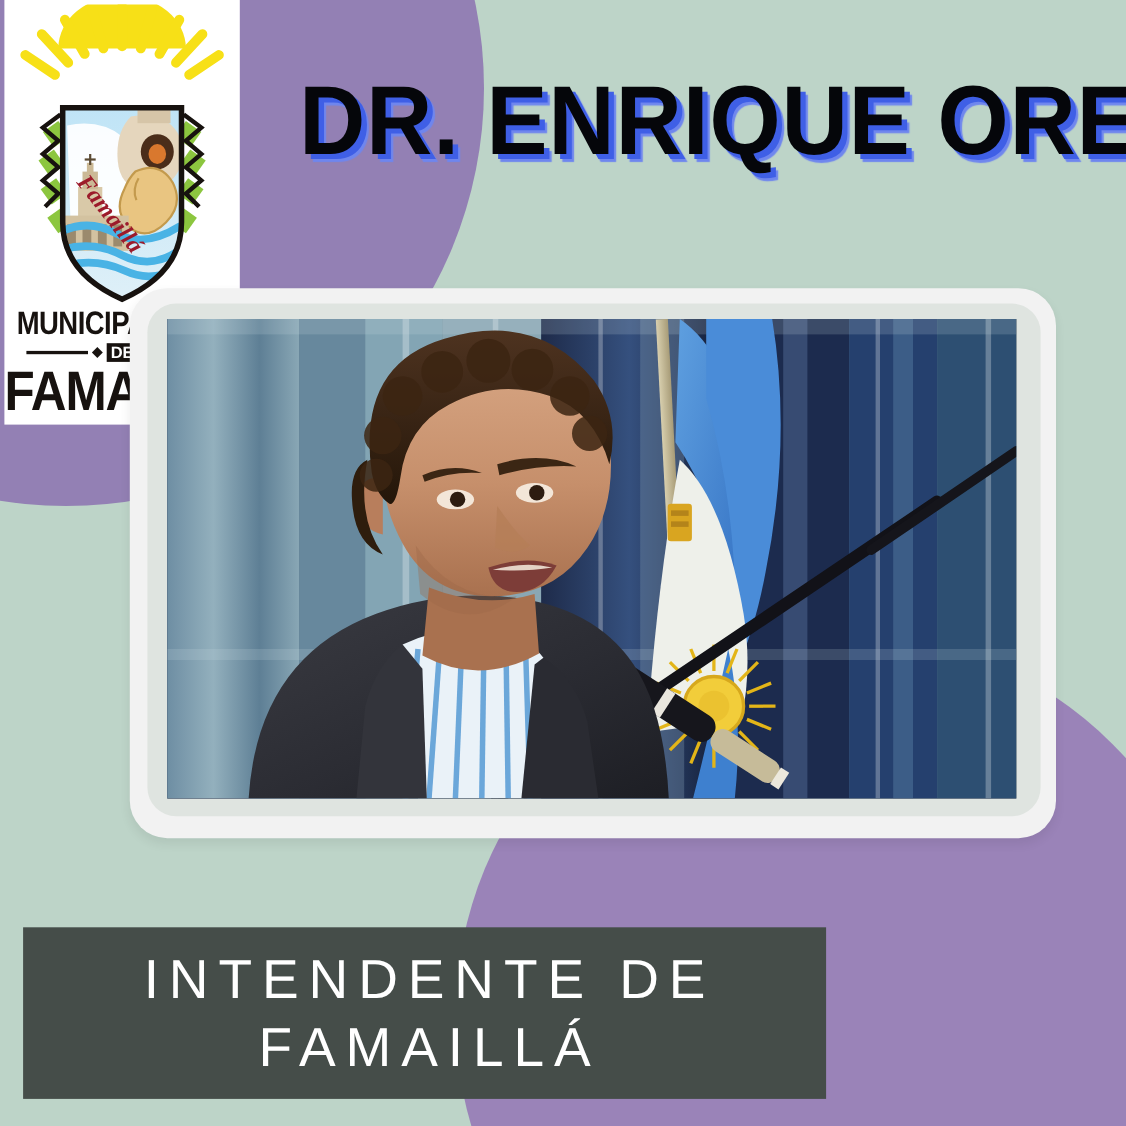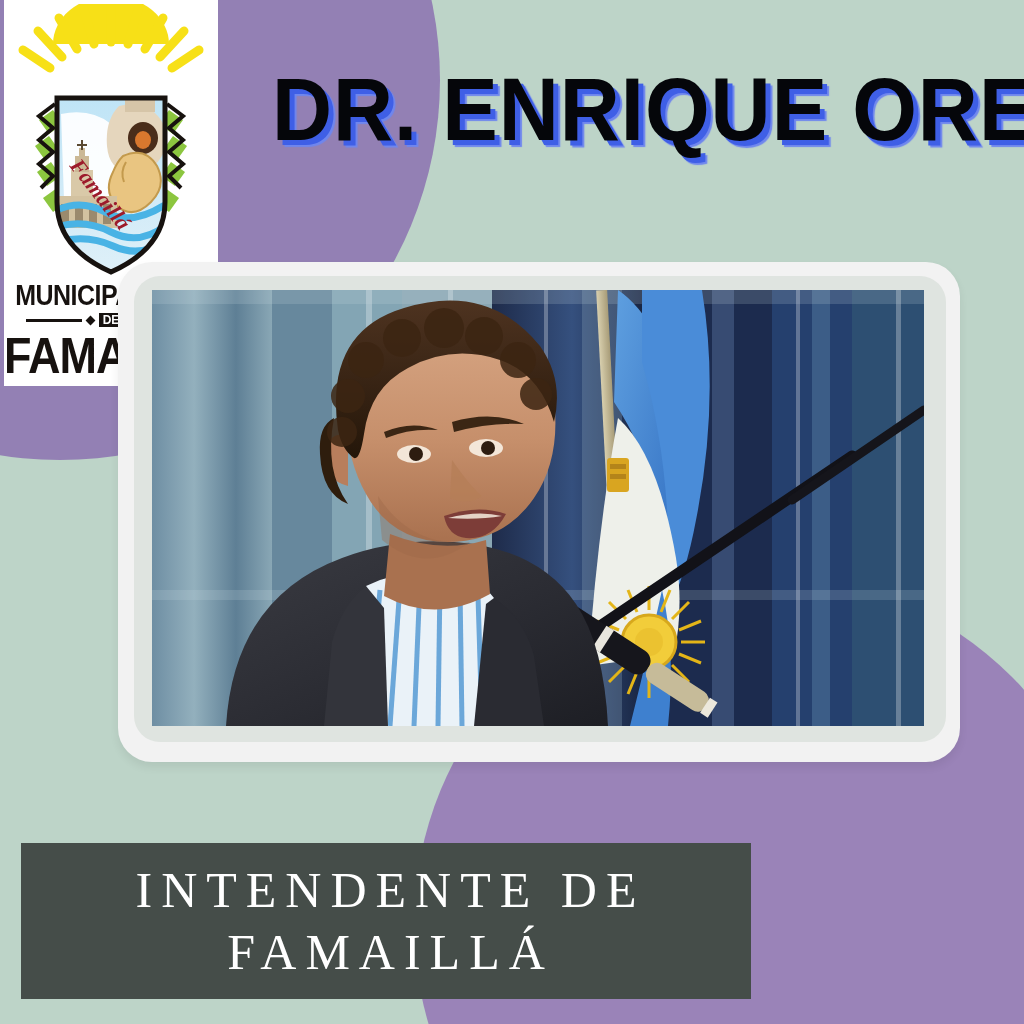--- a/index.html
+++ b/index.html
@@ -48,21 +48,21 @@
     color:#17120f;line-height:1;
     transform:scaleY(1.18);transform-origin:center top;
   }
   .de-row{
     display:flex;align-items:center;justify-content:center;gap:5px;
     margin-top:9px;height:12px;
   }
   .de-rule{height:3px;width:56px;background:#17120f;}
   .de-dot{width:7px;height:7px;background:#17120f;transform:rotate(45deg);}
   .de-box{
-    background:#17120f;color:#fff;font-size:12px;font-weight:bold;
+    background:#17120f;color:#fff;font-size:15px;font-weight:bold;
     padding:1px 4px;letter-spacing:0px;line-height:1;text-align:center;
   }
   .fam-line{
     font-size:45px;font-weight:bold;letter-spacing:-1px;
     color:#17120f;line-height:1;margin-top:4px;
     transform:scaleY(1.12);transform-origin:center top;
   }
 
   
   .title{
@@ -92,21 +92,21 @@
   .photo svg{display:block;}
 
   
   .band{
     position:absolute;left:21px;top:843px;width:730px;height:156px;
     background:#454d49;
   }
   .band-text{
     position:absolute;left:21px;top:843px;width:730px;height:156px;
     display:flex;flex-direction:column;align-items:center;justify-content:center;
-    font-family:Liberation Serif, serif;
+    font-family:Liberation Sans, sans-serif;
     color:#ffffff;font-size:50px;line-height:62px;
     letter-spacing:9px;text-indent:9px;text-align:center;
     z-index:5;
   }
 </style>
 </head>
 <body>
 
 <div id="poster">
 

